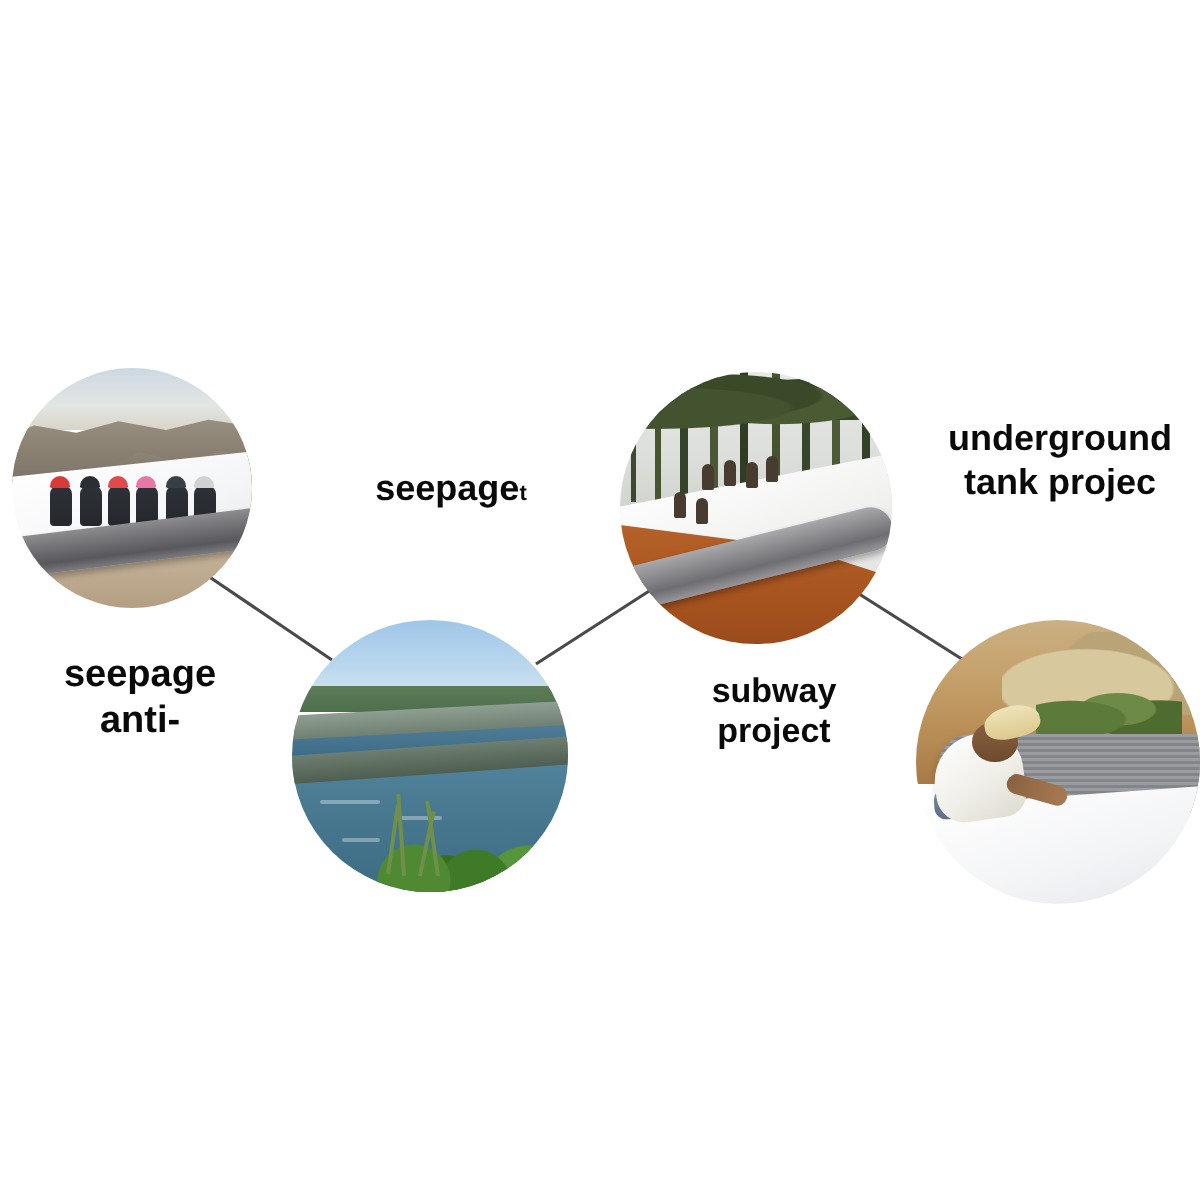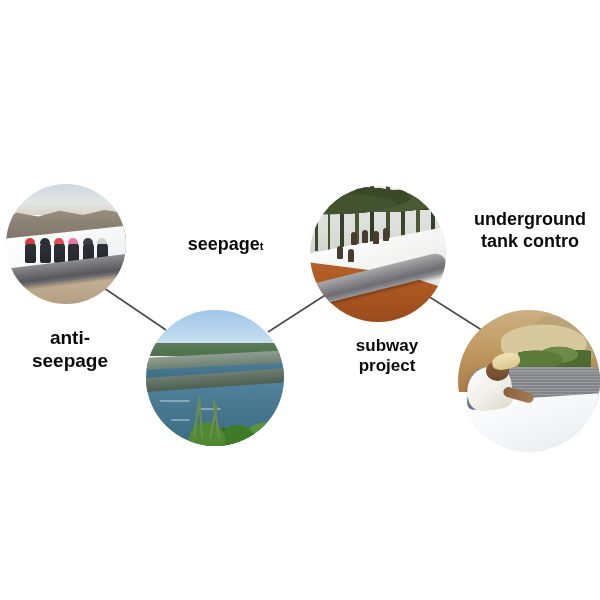--- a/index.html
+++ b/index.html
@@ -336,31 +336,31 @@
       <div class="layer" id="c4-white"></div>
       <div class="layer" id="c4-leg"></div>
       <div class="layer" id="c4-body"></div>
       <div class="layer" id="c4-arm"></div>
       <div class="layer" id="c4-head"></div>
       <div class="layer" id="c4-hat"></div>
     </div>
   </div>
 
   <div class="caption" id="cap-landfill">
+    <div>seepage</div>
     <div>anti-</div>
-    <div>seepage</div>
   </div>
 
   <div class="caption" id="cap-water">
     <div><span>seepage</span><span class="tail">t</span></div>
   </div>
 
   <div class="caption" id="cap-subway">
     <div>subway</div>
     <div>project</div>
   </div>
 
   <div class="caption" id="cap-tank">
     <div>underground</div>
-    <div>tank contro</div>
+    <div>tank projec</div>
   </div>
 
 </div>
 
 </body></html>

